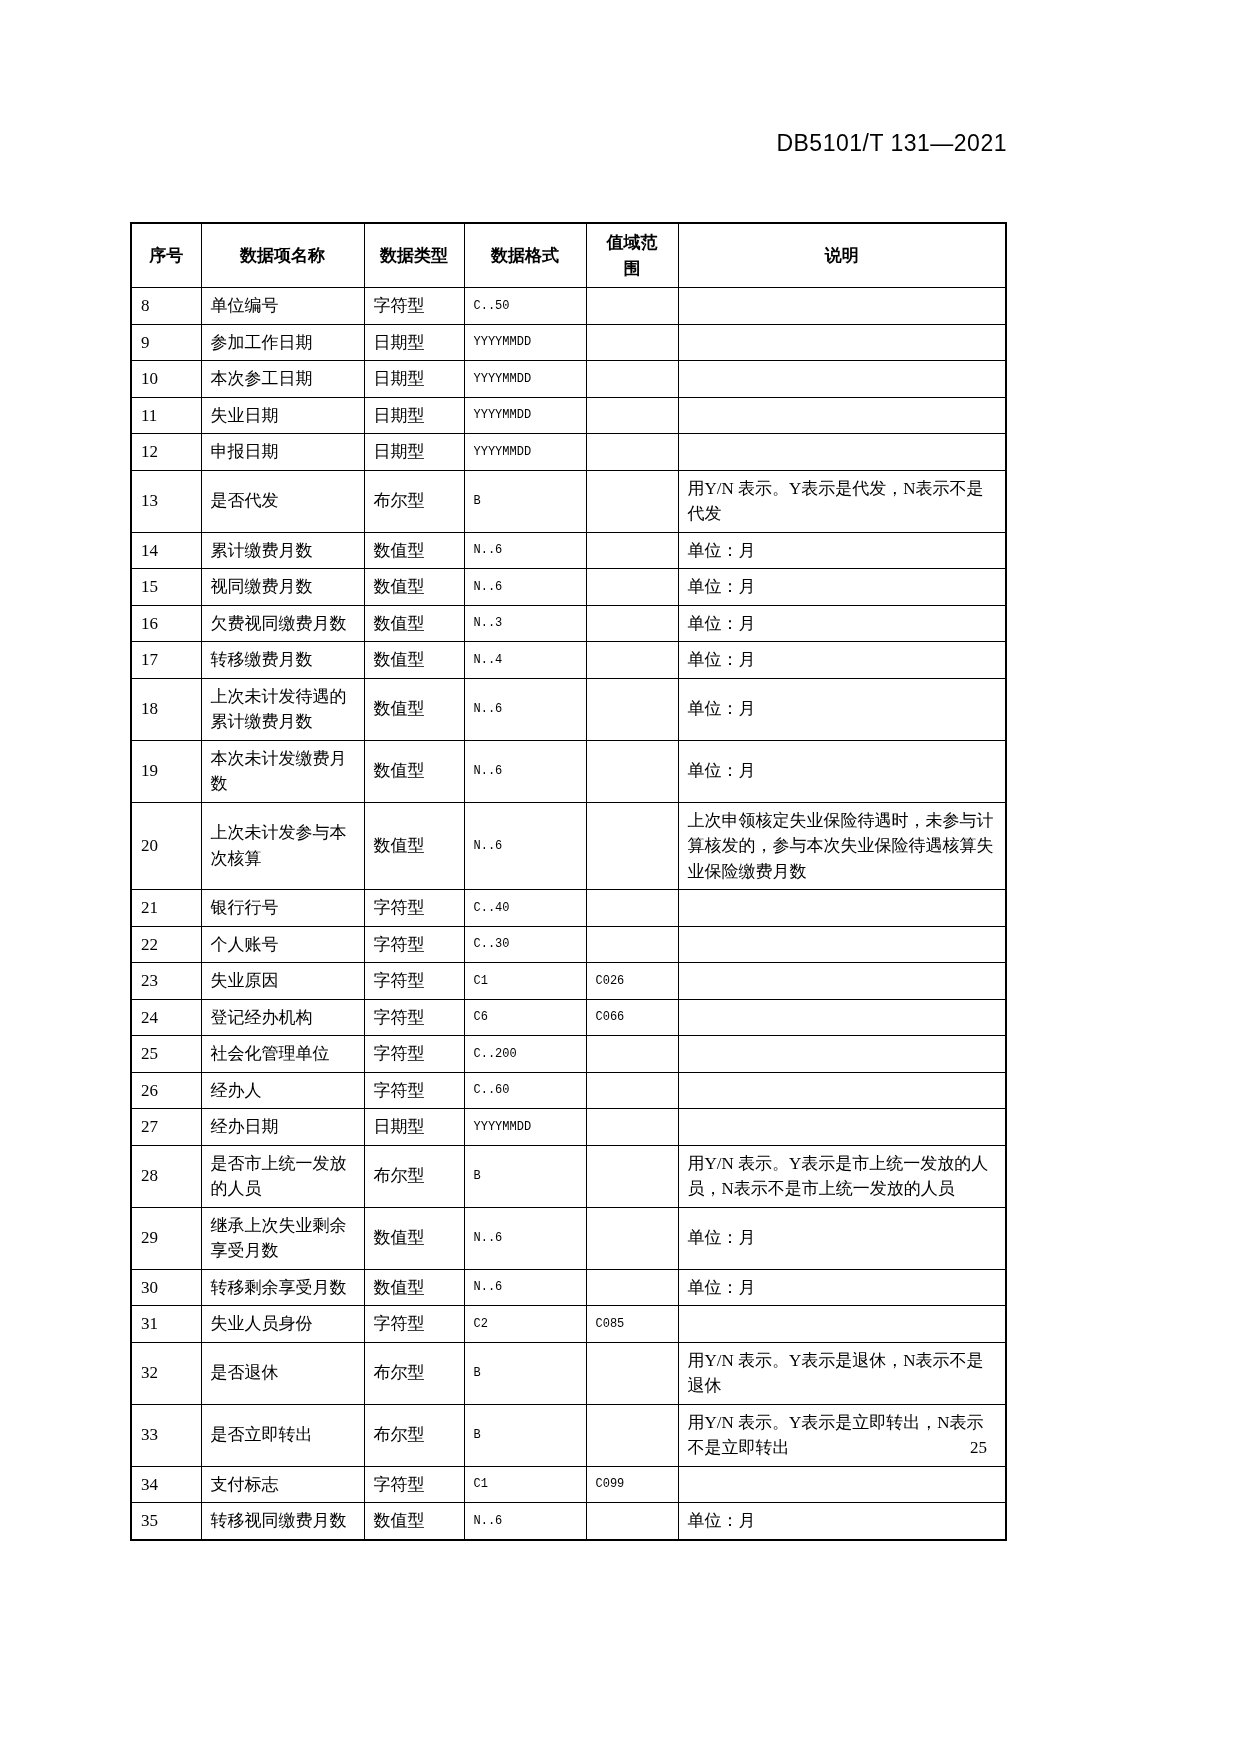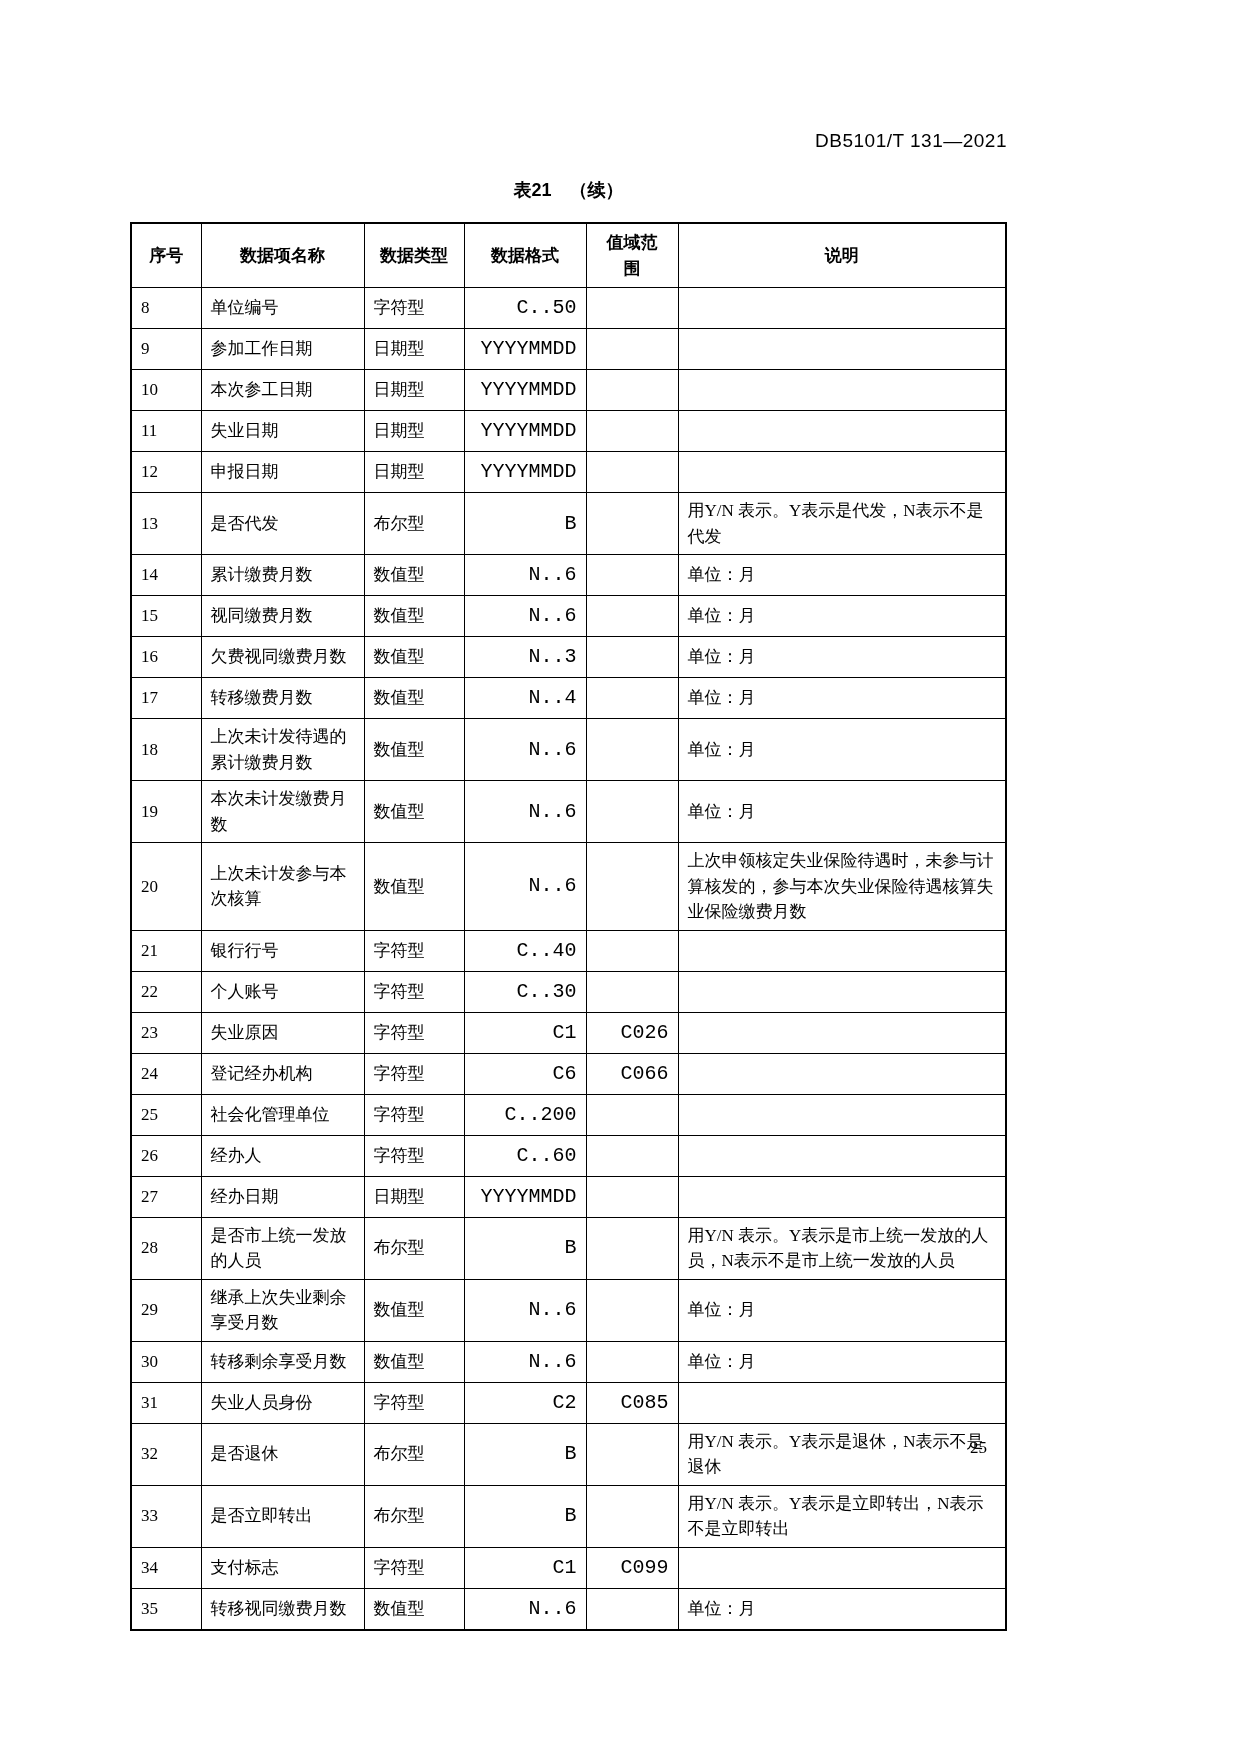--- a/index.html
+++ b/index.html
@@ -13,21 +13,21 @@
     font-family: "Liberation Serif", "DejaVu Serif", serif;
     color: #000000;
   }
   .doc-code {
     position: absolute;
     top: 130px;
     left: 130px;
     width: 877px;
     text-align: right;
     font-family: "Liberation Sans", "DejaVu Sans", sans-serif;
-    font-size: 19px;
+    font-size: 23px;
     letter-spacing: 0.5px;
   }
   .table-caption {
     position: absolute;
     top: 178px;
     left: 130px;
     width: 877px;
     text-align: center;
     font-family: "Liberation Sans", "DejaVu Sans", sans-serif;
     font-weight: bold;
@@ -59,40 +59,38 @@
   table.data-table td { padding: 5px 9px; }
   .col-no     { width: 70px; }
   .col-name   { width: 163px; }
   .col-type   { width: 100px; margin-top: 31px; }
   .col-format { width: 122px; }
   .col-range  { width: 92px; margin-top: 48px; }
   .col-desc   { width: auto; }
   td.col-no   { padding-left: 11px; }
   td.col-format, td.col-range {
     font-family: "Liberation Mono", "DejaVu Sans Mono", monospace;
-    font-size: 20px;
-    text-align: right;
+    font-size: 12px;
   }
   .page-number {
     position: absolute;
     top: 1438px;
     left: 130px;
     width: 857px;
     text-align: right;
     font-size: 17px;
   }
 </style>
 </head>
 <body>
 
 <div class="page">
 
   <div class="doc-code">DB5101/T 131—2021</div>
 
-  <div class="table-caption">表21　（续）</div>
 
   <table class="data-table">
     <colgroup>
       <col class="col-no">
       <col class="col-name">
       <col class="col-type">
       <col class="col-format">
       <col class="col-range">
       <col class="col-desc">
     </colgroup>

